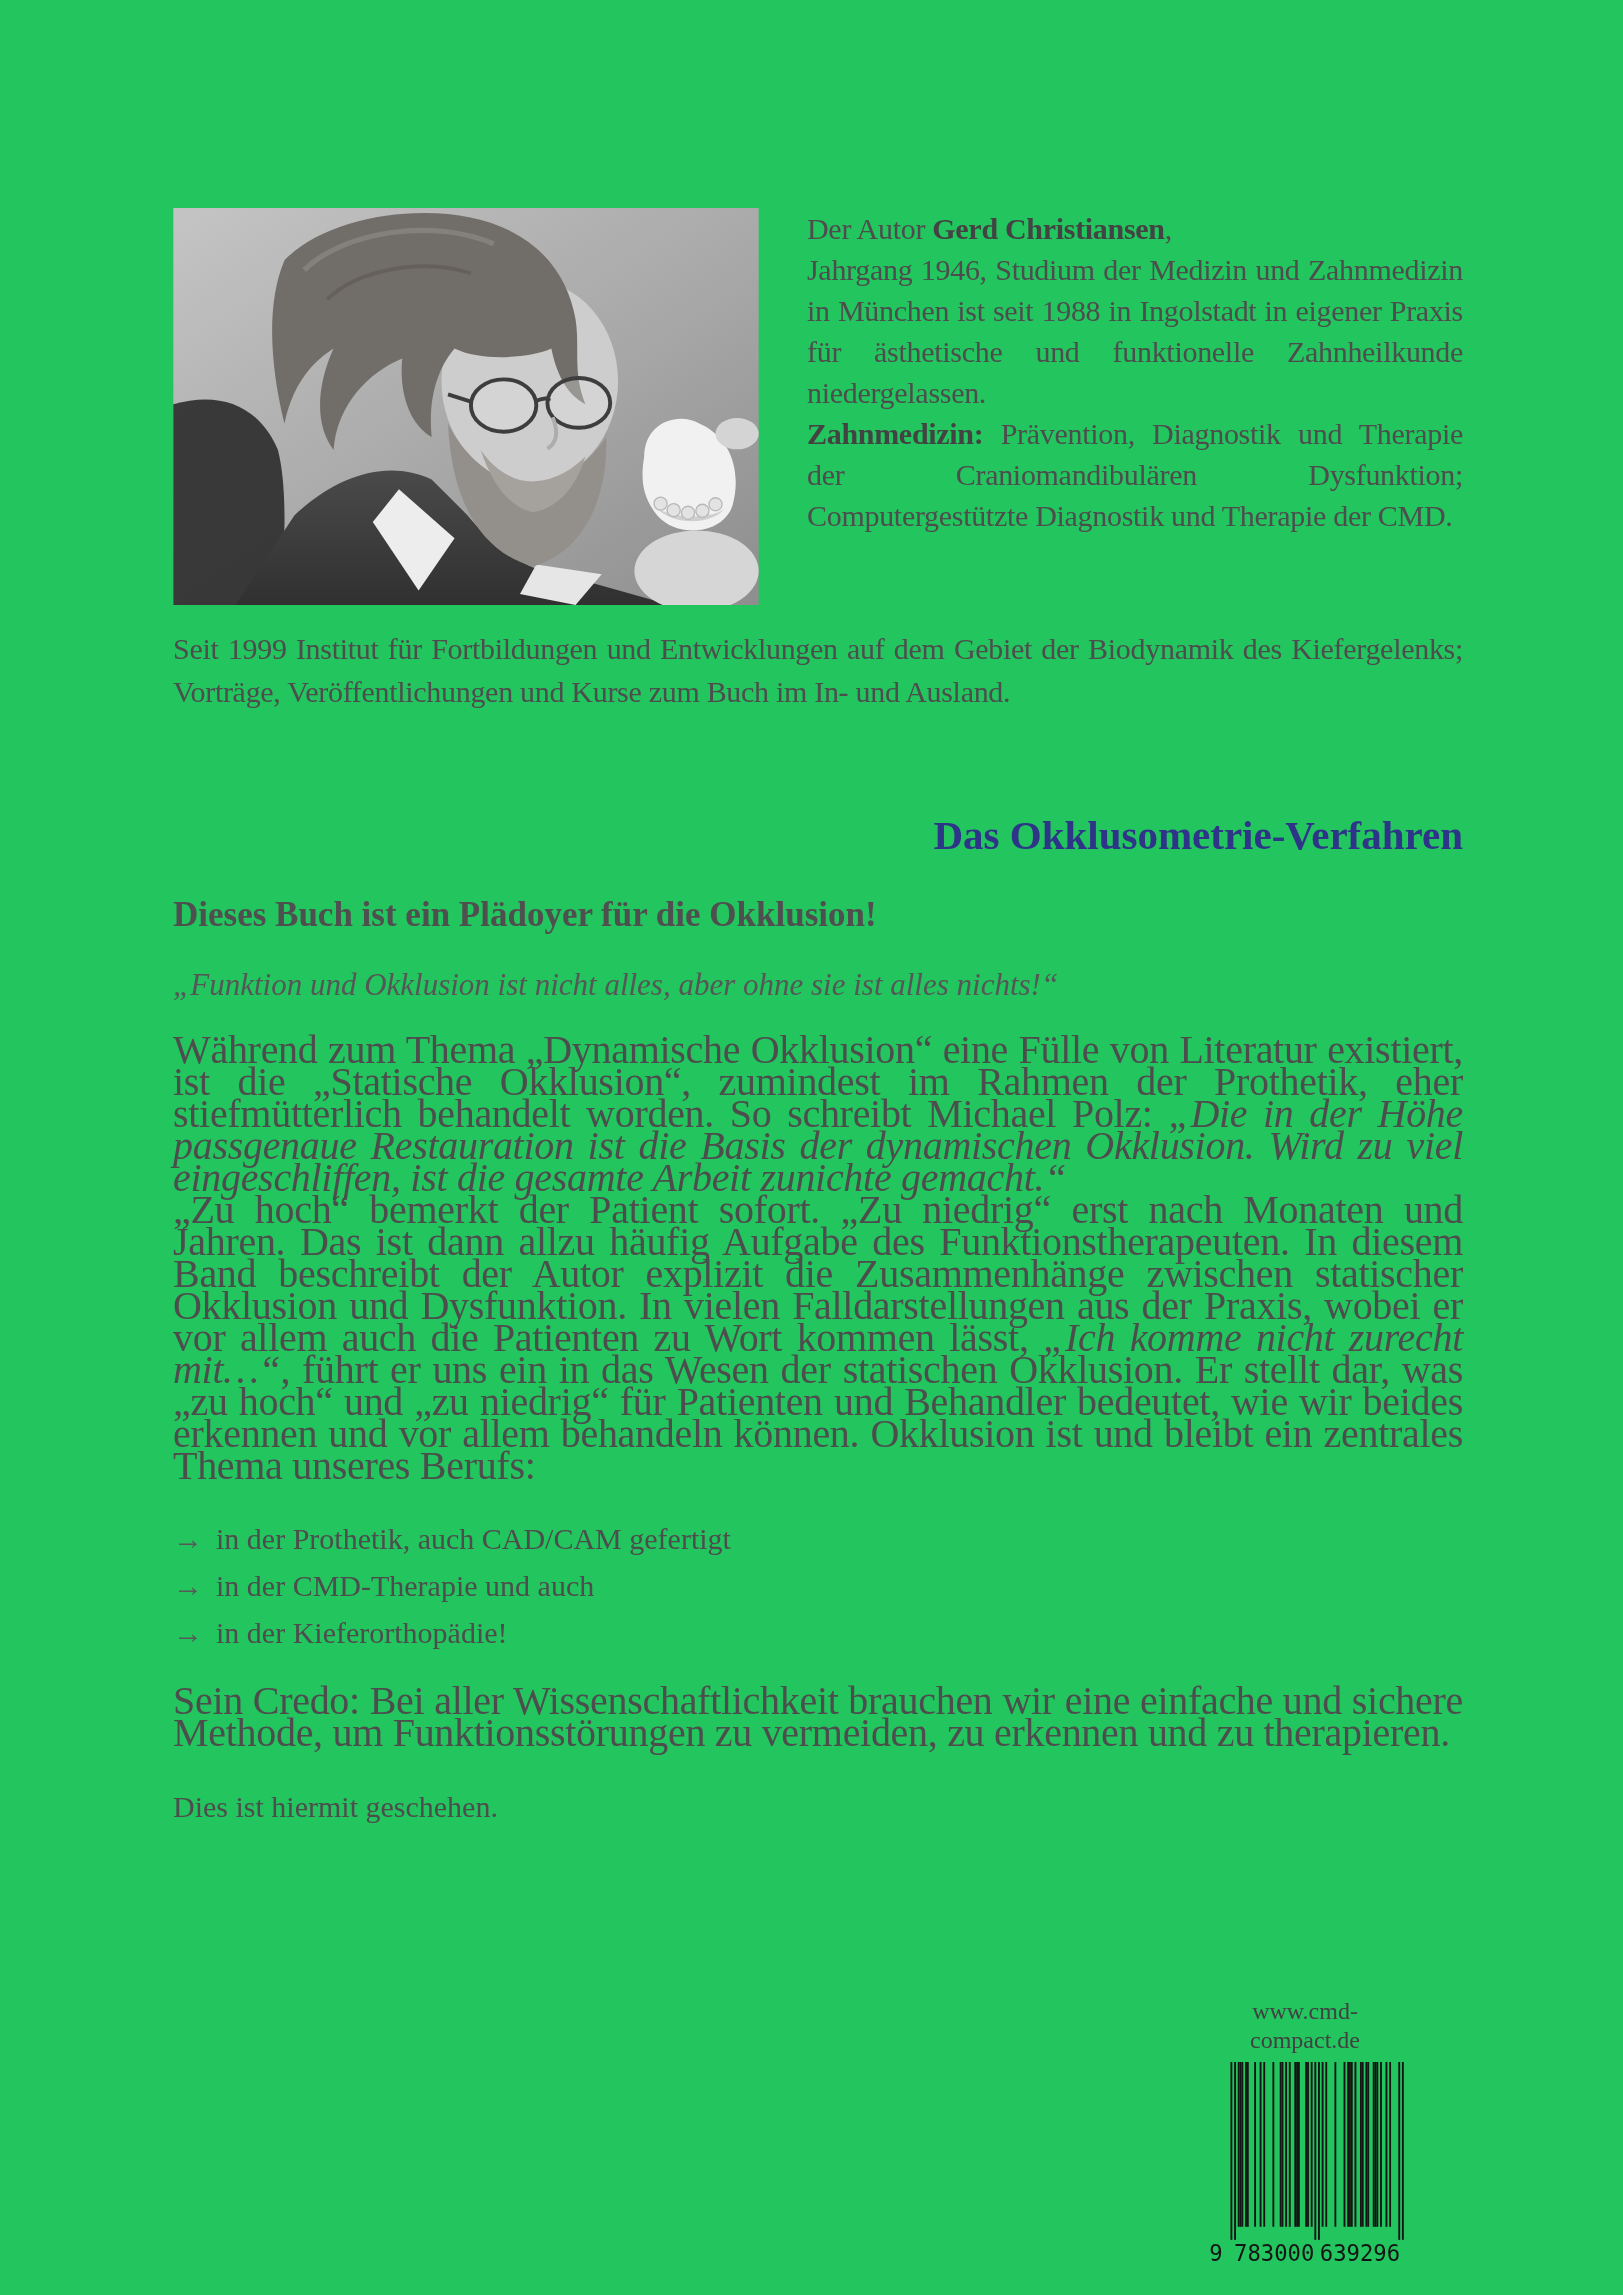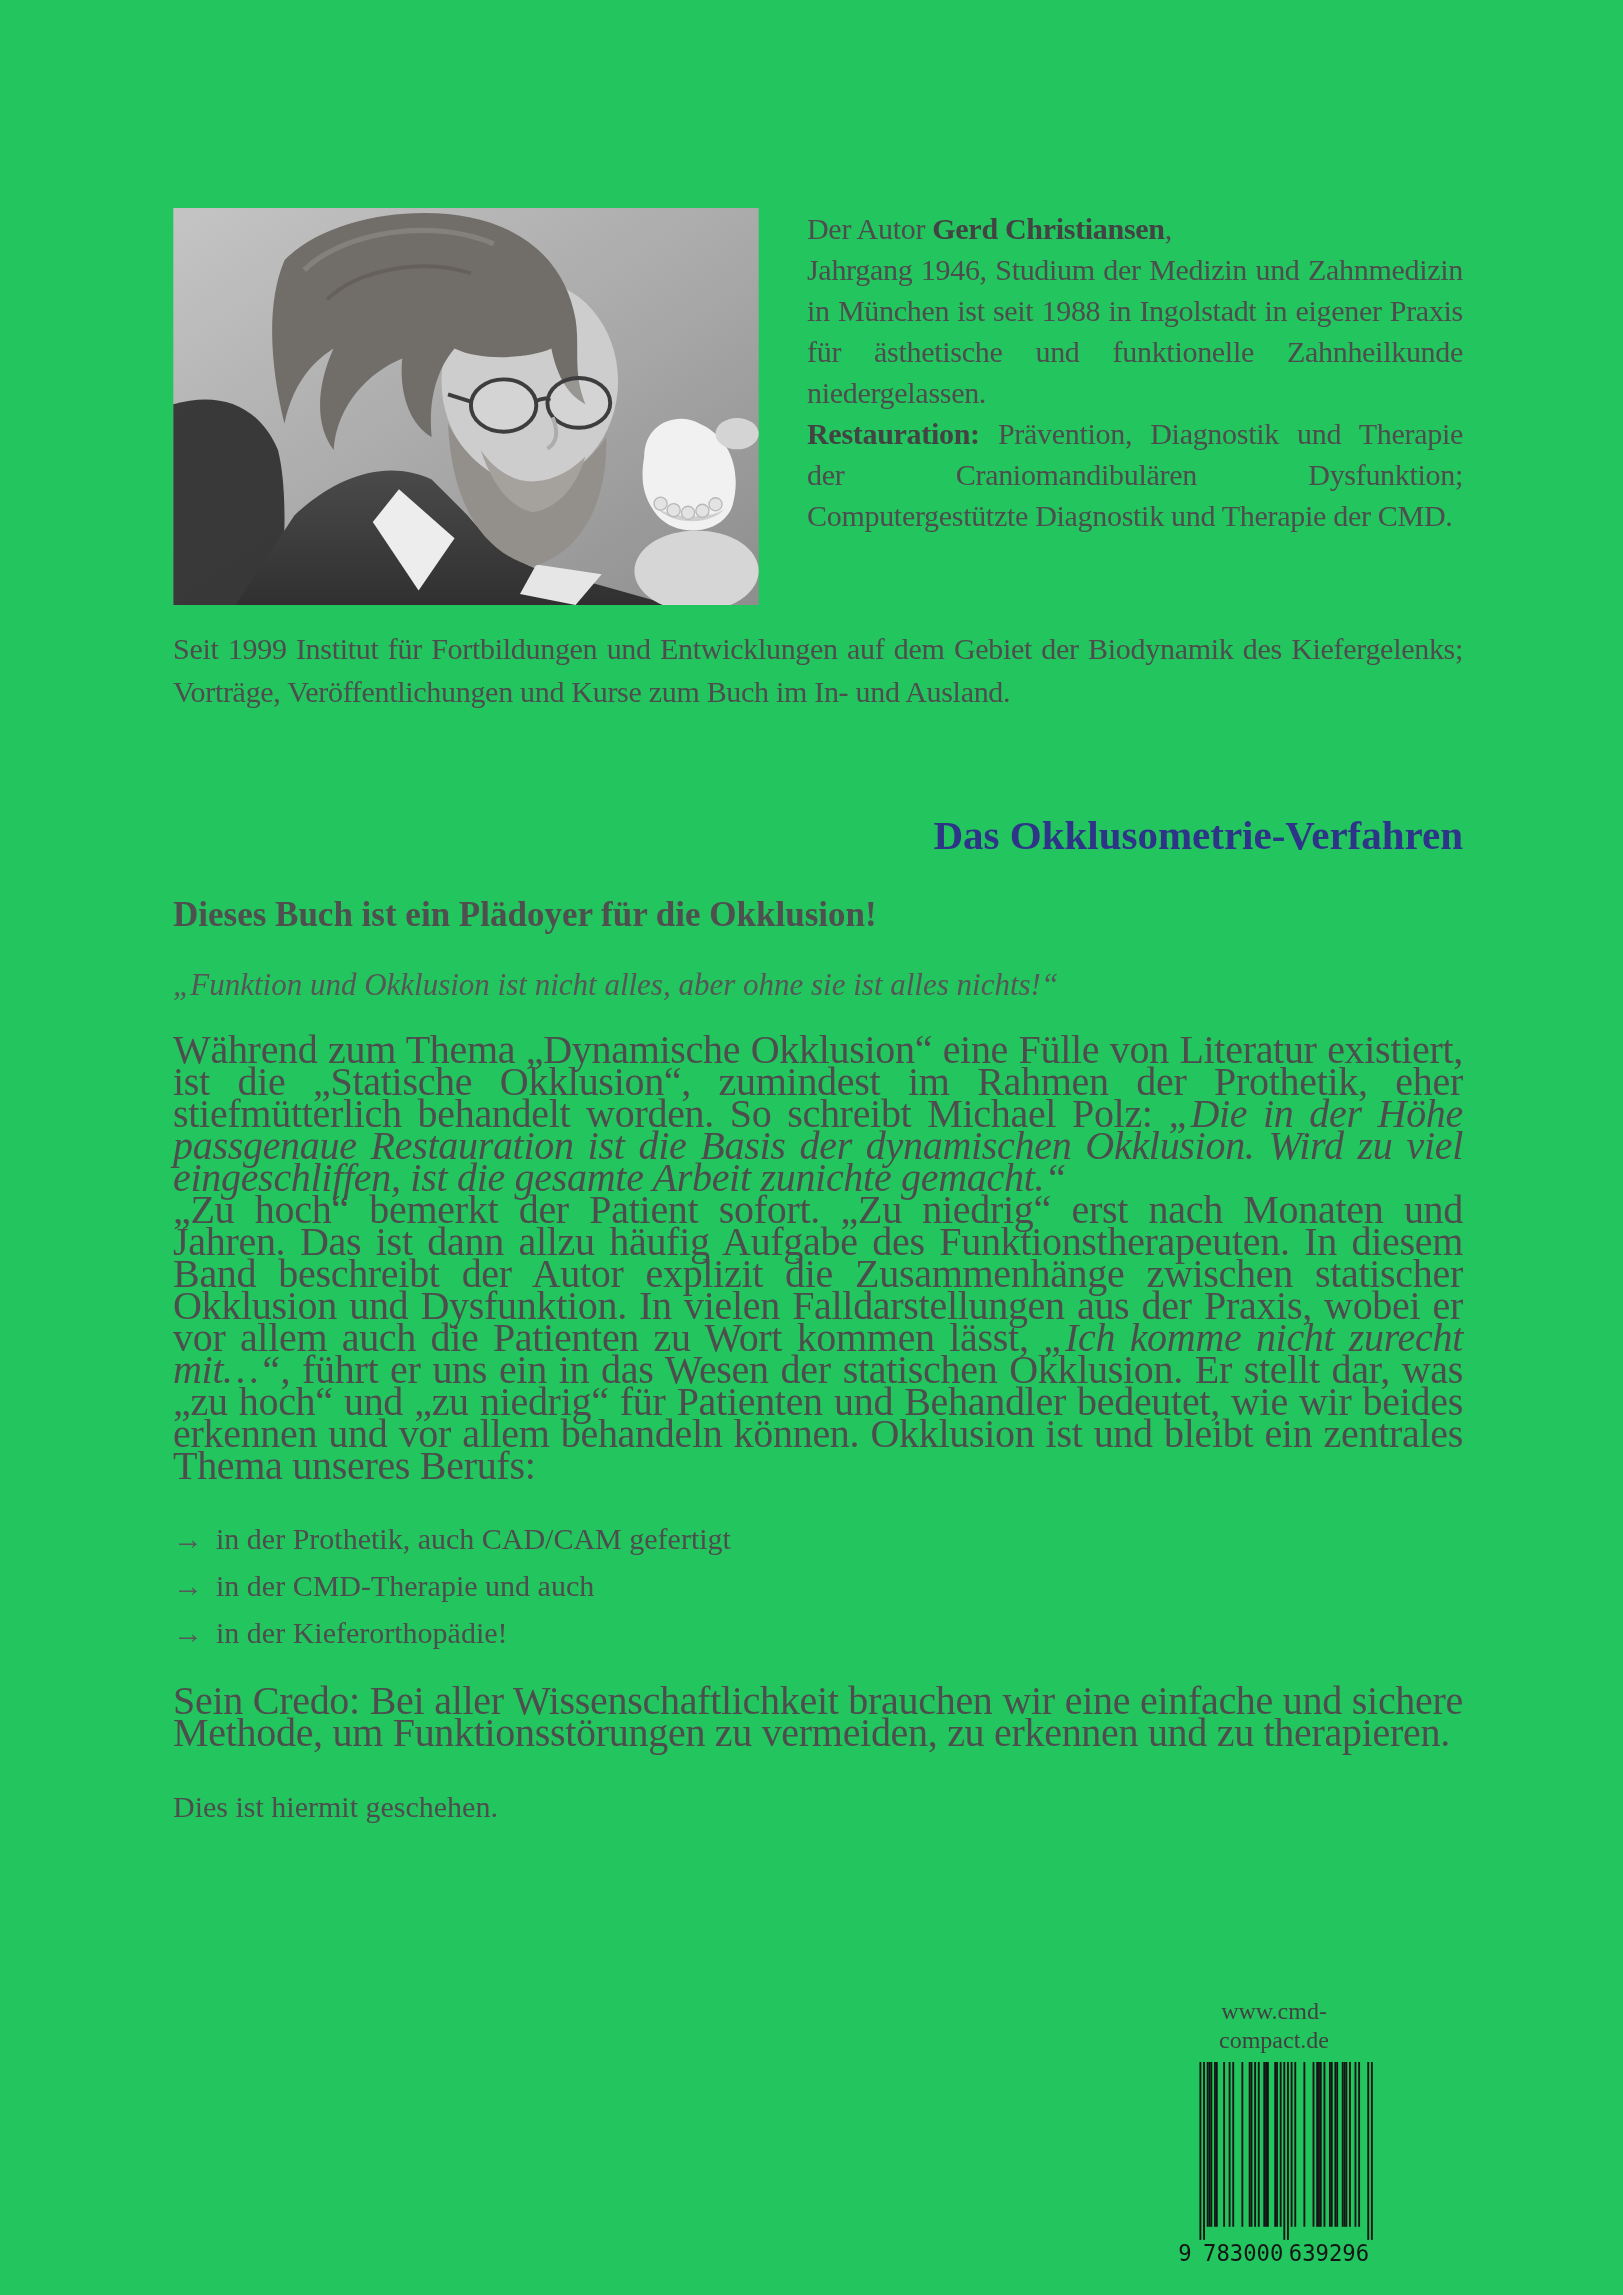--- a/index.html
+++ b/index.html
@@ -96,21 +96,21 @@
   .arrow-glyph{display:inline-block;margin-right:13px;color:#585858;}
   .credo{margin-top:29.4px;}
   .closing{
     margin:36px 0 0 0;
     font-size:30px;
     line-height:43px;
     color:#4d4d4d;
   }
   .footer{
     position:absolute;
-    left:1172px;
+    left:1203px;
     top:1997px;
     width:204px;
     text-align:center;
   }
   .website{
     font-size:24px;
     line-height:29px;
     color:#414141;
     letter-spacing:0;
   }
@@ -183,21 +183,21 @@
               <circle cx="829" cy="453" r="10"></circle>
             </g>
             <ellipse cx="862" cy="345" rx="33" ry="24" fill="#d4d4d4"></ellipse>
           </g>
         </svg>
       </div>
 
       <p class="bio">
         <span>Der Autor </span><b>Gerd Christiansen</b><span>,</span><br>
         <span>Jahrgang 1946, Studium der Medizin und Zahnmedizin in München ist seit 1988 in Ingolstadt in eigener Praxis für ästhetische und funktionelle Zahnheilkunde niedergelassen.</span><br>
-        <b>Restauration:</b><span> Prävention, Diagnostik und Therapie der Craniomandibulären Dysfunktion; Computergestützte Diagnostik und Therapie der CMD.</span>
+        <b>Zahnmedizin:</b><span> Prävention, Diagnostik und Therapie der Craniomandibulären Dysfunktion; Computergestützte Diagnostik und Therapie der CMD.</span>
       </p>
     </div>
 
     <p class="continuation">Seit 1999 Institut für Fortbildungen und Entwicklungen auf dem Gebiet der Biodynamik des Kiefergelenks; Vorträge, Veröffentlichungen und Kurse zum Buch im In- und Ausland.</p>
 
     <h1 class="title" style="color: rgb(46, 52, 135);">Das Okklusometrie-Verfahren</h1>
 
     <h2 class="subtitle">Dieses Buch ist ein Plädoyer für die Okklusion!</h2>
 
     <p class="quote">„Funktion und Okklusion ist nicht alles, aber ohne sie ist alles nichts!“</p>

